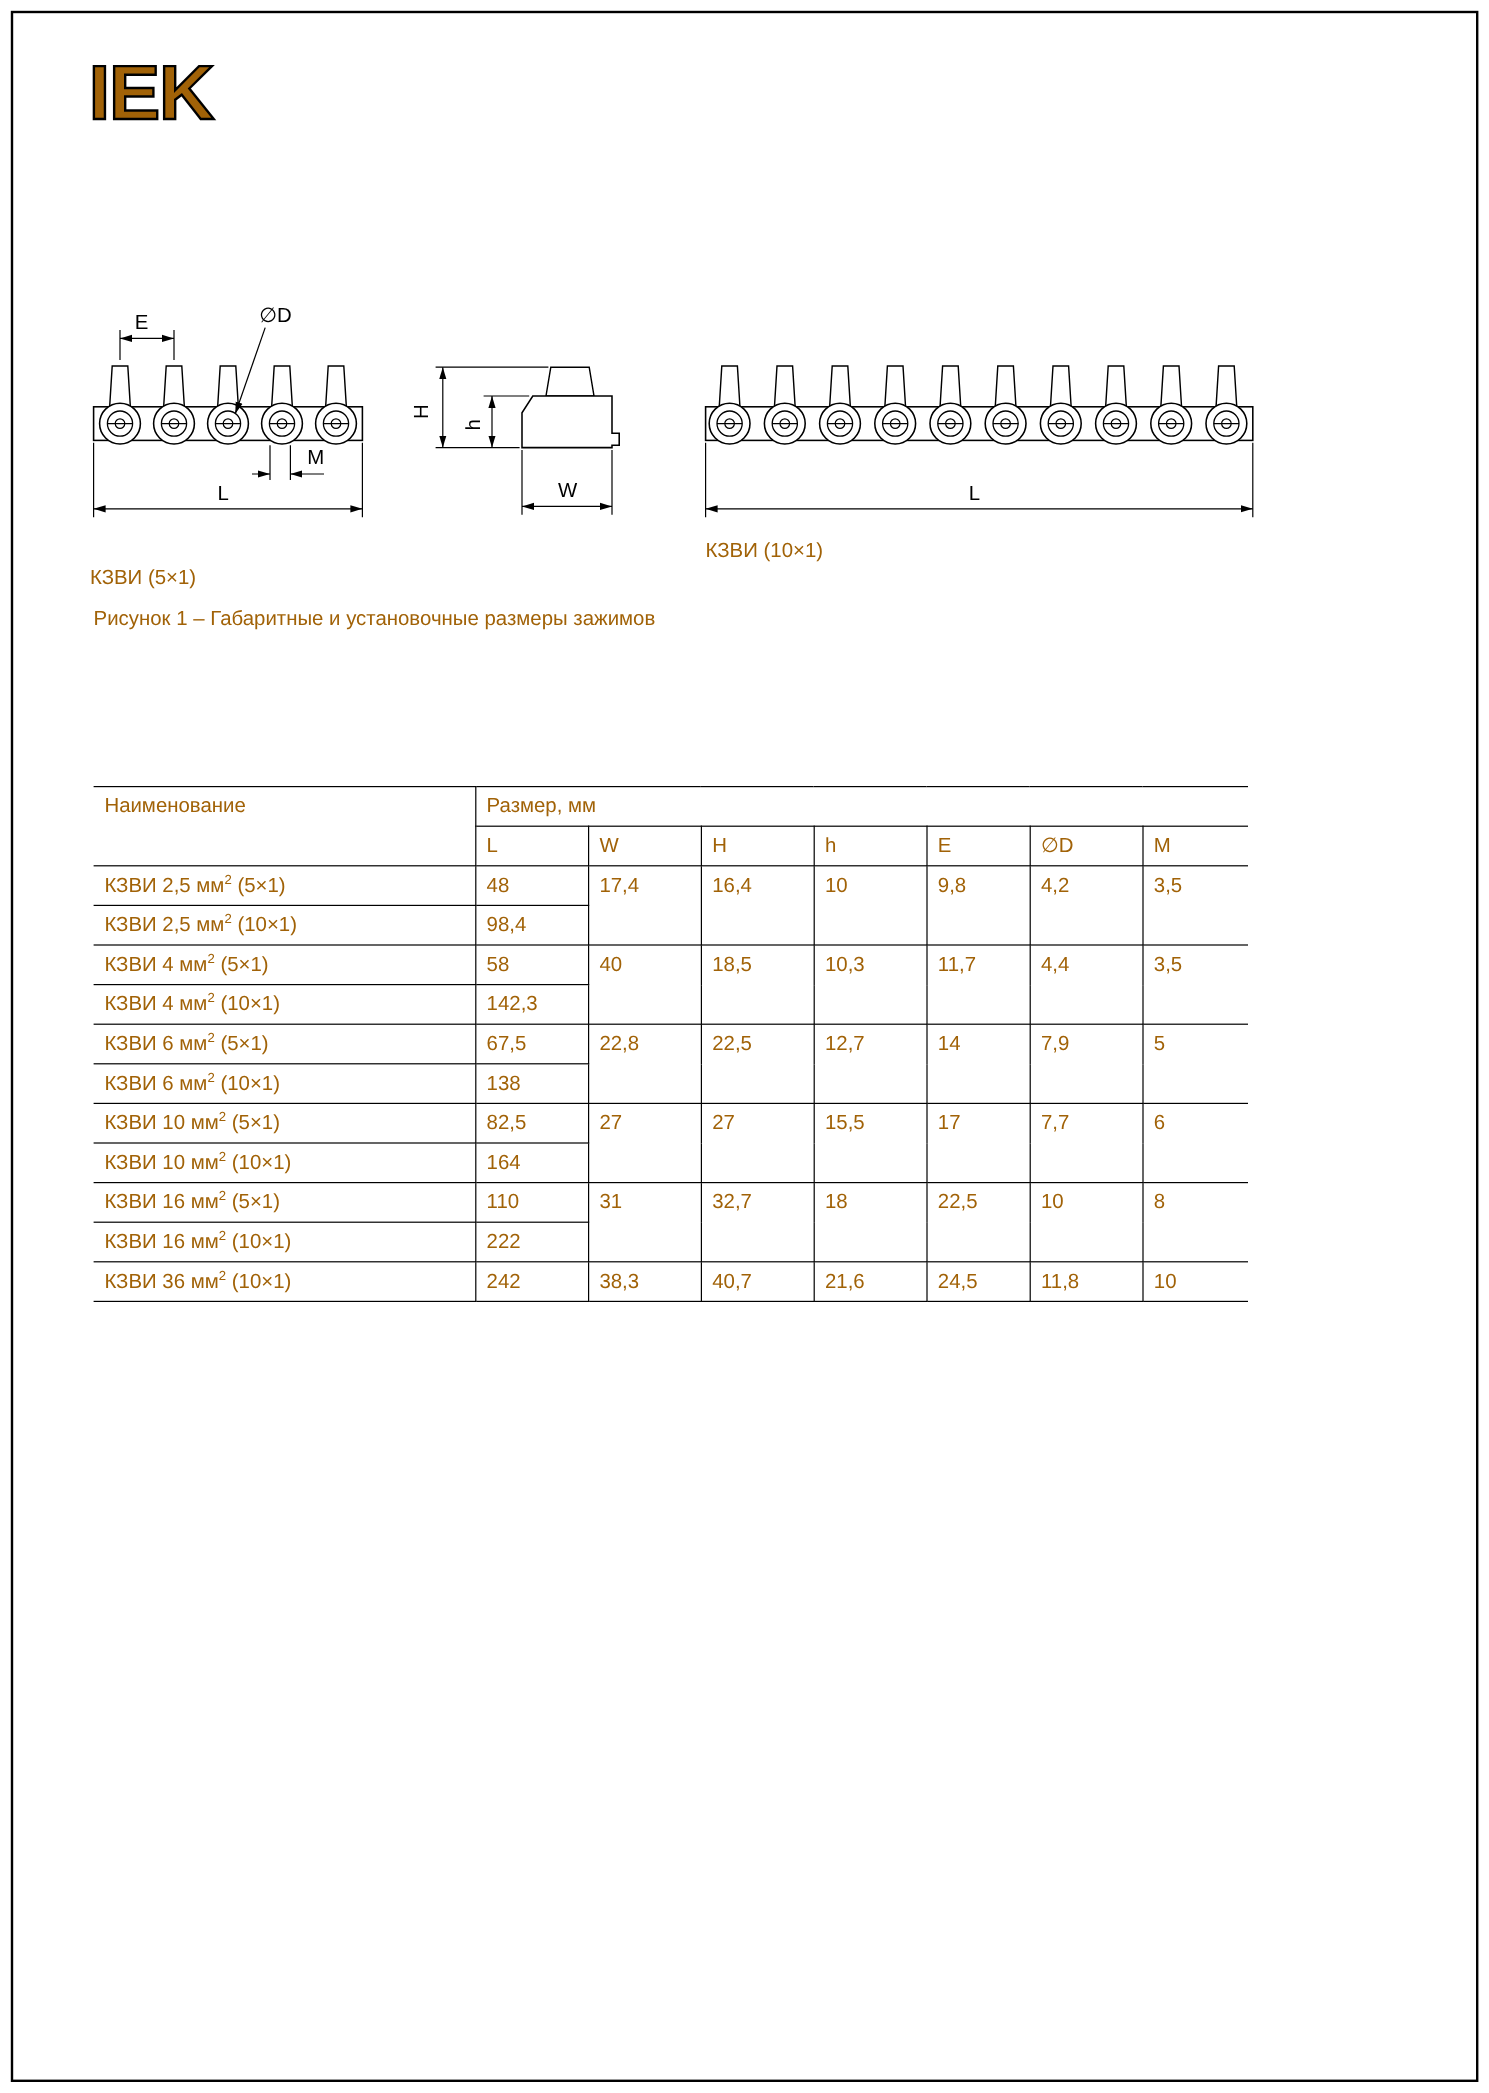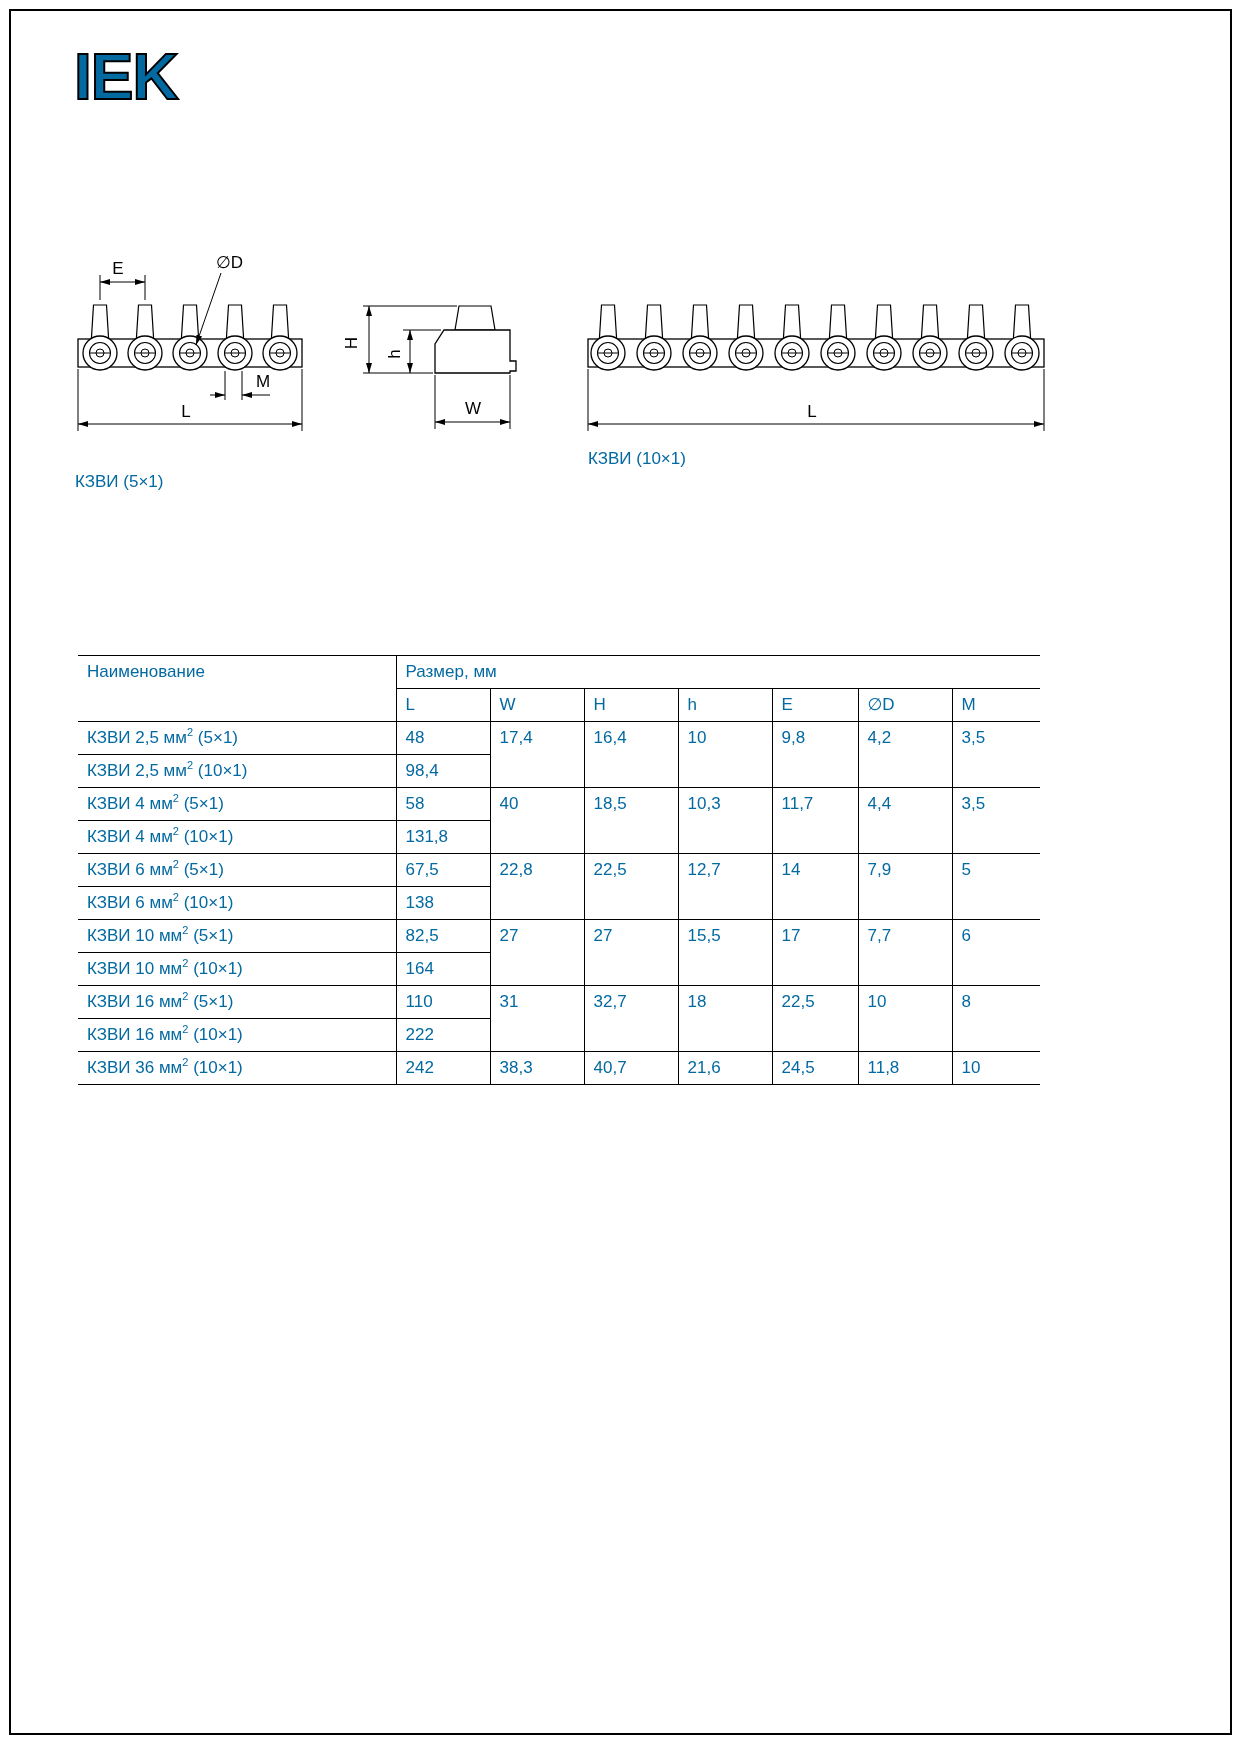--- a/index.html
+++ b/index.html
@@ -1,21 +1,21 @@
 <!DOCTYPE html>
 <html><head>
 <meta charset="utf-8">
 <style>
   html, body { margin: 0; padding: 0; background: #fff; }
   .page {
     position: relative;
     width: 1241px;
     height: 1744px;
     background: #fff;
-    color: #0369a1;
+    color: #a16207;
     font-family: "Liberation Sans", sans-serif;
     overflow: hidden;
   }
   .frame {
     position: absolute;
     left: 9px; top: 9px; right: 9px; bottom: 9px;
     border: 2px solid #000;
     pointer-events: none;
   }
   .logo {
@@ -173,20 +173,21 @@
       <line x1="528" y1="121" x2="528" y2="183" stroke="#000" stroke-width="1"></line>
       <line x1="984" y1="121" x2="984" y2="183" stroke="#000" stroke-width="1"></line>
       <line x1="528" y1="176" x2="984" y2="176" stroke="#000" stroke-width="1" marker-start="url(#arr)" marker-end="url(#arr)"></line>
       <text x="752" y="169" text-anchor="middle">L</text>
     </g>
   </svg>
 
   <div class="drawing-caption cap-left">КЗВИ (5×1)</div>
   <div class="drawing-caption cap-right">КЗВИ (10×1)</div>
 
+  <div class="figure-title">Рисунок 1 – Габаритные и установочные размеры зажимов</div>
 
   <table class="dim-table">
     <colgroup>
       <col style="width:318px">
         <col style="width:94px">
         <col style="width:94px">
         <col style="width:94px">
       <col style="width:94px">
         <col style="width:86px">
         <col style="width:94px">
@@ -227,21 +228,21 @@
         <td>58</td>
         <td rowspan="2">40</td>
         <td rowspan="2">18,5</td>
         <td rowspan="2">10,3</td>
         <td rowspan="2">11,7</td>
         <td rowspan="2">4,4</td>
         <td rowspan="2">3,5</td>
       </tr>
       <tr>
         <td><span>КЗВИ 4 мм</span><sup>2</sup><span> (10×1)</span></td>
-        <td>131,8</td>
+        <td>142,3</td>
       </tr>
 
       <tr>
         <td><span>КЗВИ 6 мм</span><sup>2</sup><span> (5×1)</span></td>
         <td>67,5</td>
         <td rowspan="2">22,8</td>
         <td rowspan="2">22,5</td>
         <td rowspan="2">12,7</td>
         <td rowspan="2">14</td>
         <td rowspan="2">7,9</td>

